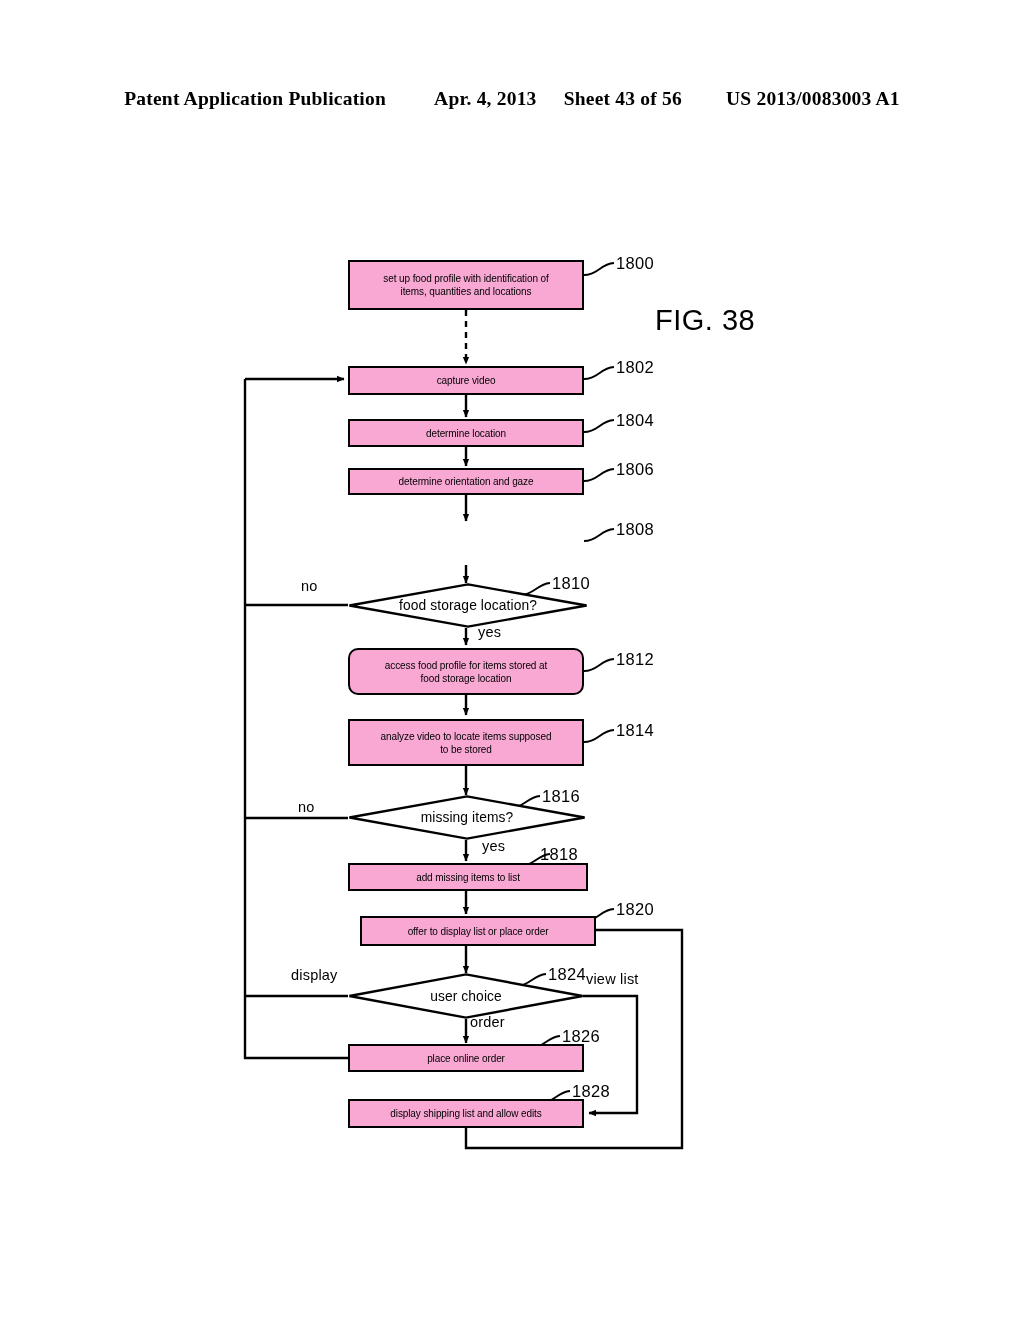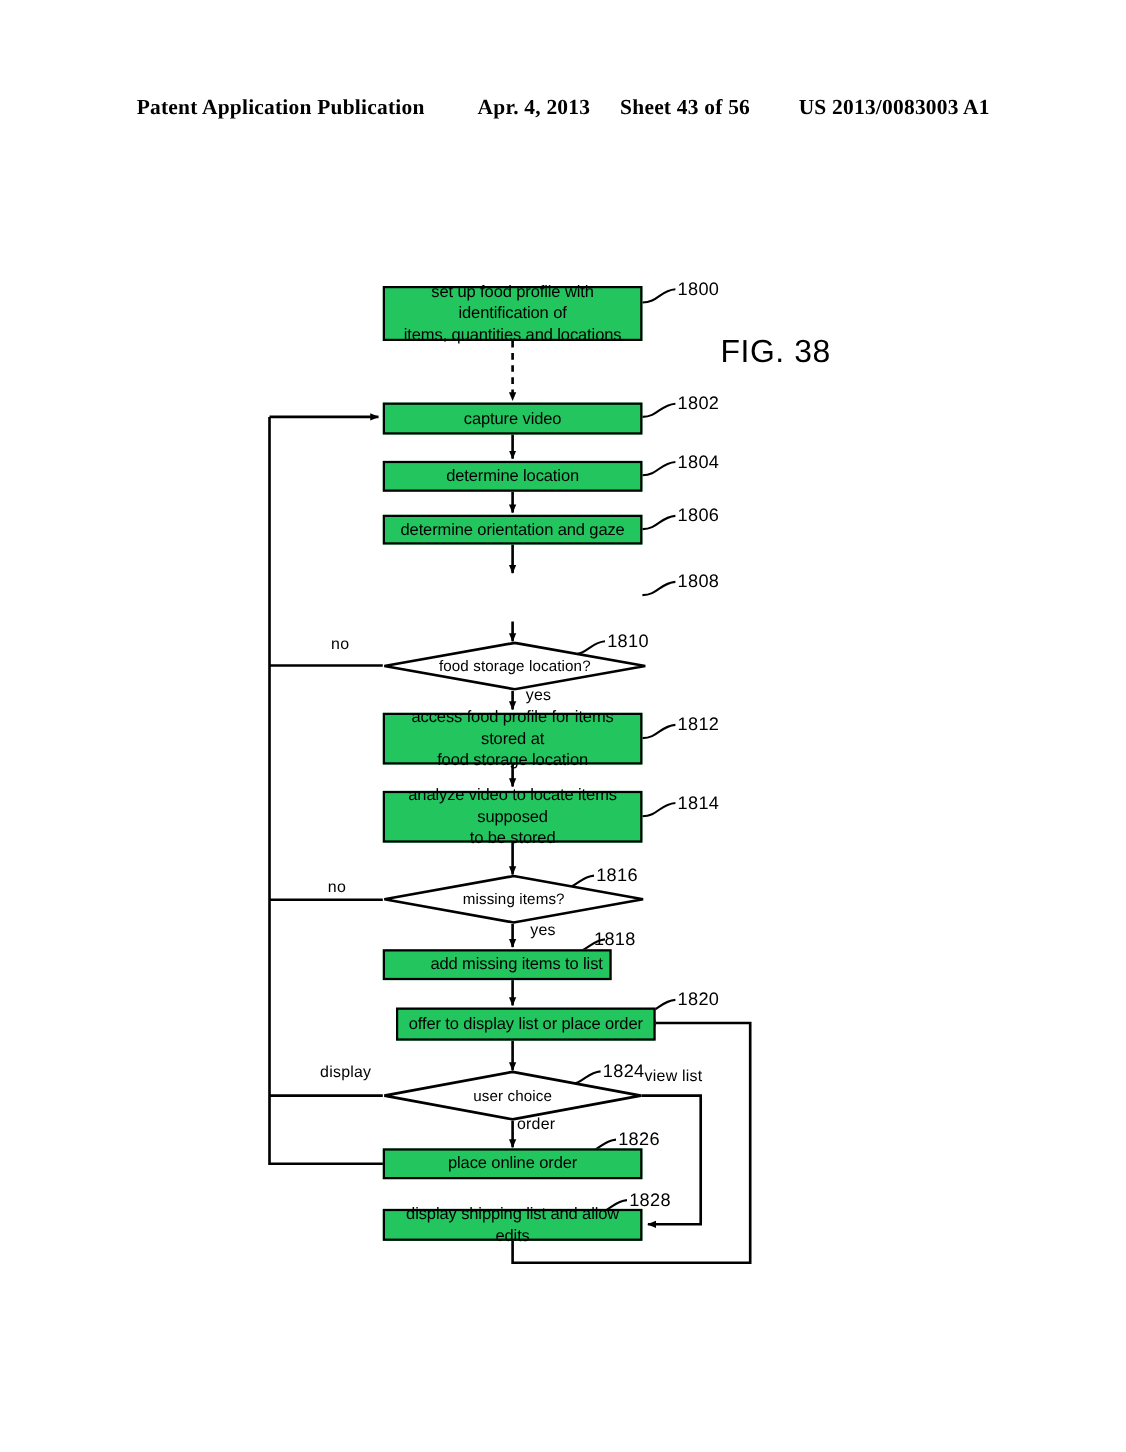--- a/index.html
+++ b/index.html
@@ -58,26 +58,26 @@
     width: 1024px;
     height: 1320px;
     pointer-events: none;
   }
 
   
   .node {
     position: absolute;
     box-sizing: border-box;
     border: 2.2px solid #000;
-    background: #22c55e;
+    background: #f9a8d4;
     display: flex;
     align-items: center;
     justify-content: center;
     text-align: center;
-    font-size: 15px;
+    font-size: 10px;
     line-height: 1.30;
     padding: 2px 6px;
     letter-spacing: -0.1px;
   }
   .node span { display: block; }
 
   
   .decision {
     position: absolute;
     display: flex;
@@ -208,35 +208,35 @@
 
   <div class="node" style="left:348px; top:419px; width:236px; height:28px;text-align:center;">
     <span>determine location</span>
   </div>
 
   <div class="node" style="left:348px; top:468px; width:236px; height:27px;">
     <span>determine orientation and gaze</span>
   </div>
 
 
-  <div class="node" style="left:348px; top:648px; width:236px; height:47px;">
+  <div class="node" style="left:348px; top:648px; width:236px; height:47px;border-radius:10px;">
     <div>
       <span>access food profile for items stored at</span>
       <span>food storage location</span>
     </div>
   </div>
 
   <div class="node" style="left:348px; top:719px; width:236px; height:47px;">
     <div>
       <span>analyze video to locate items supposed</span>
       <span>to be stored</span>
     </div>
   </div>
 
-  <div class="node" style="left:348px; top:863px; width:208px; height:28px;justify-content:flex-end;">
+  <div class="node" style="left:348px; top:863px; width:240px; height:28px;">
     <span>add missing items to list</span>
   </div>
 
   <div class="node" style="left:360px; top:916px; width:236px; height:30px;">
     <span>offer to display list or place order</span>
   </div>
 
   <div class="node" style="left:348px; top:1044px; width:236px; height:28px;">
     <span>place online order</span>
   </div>

